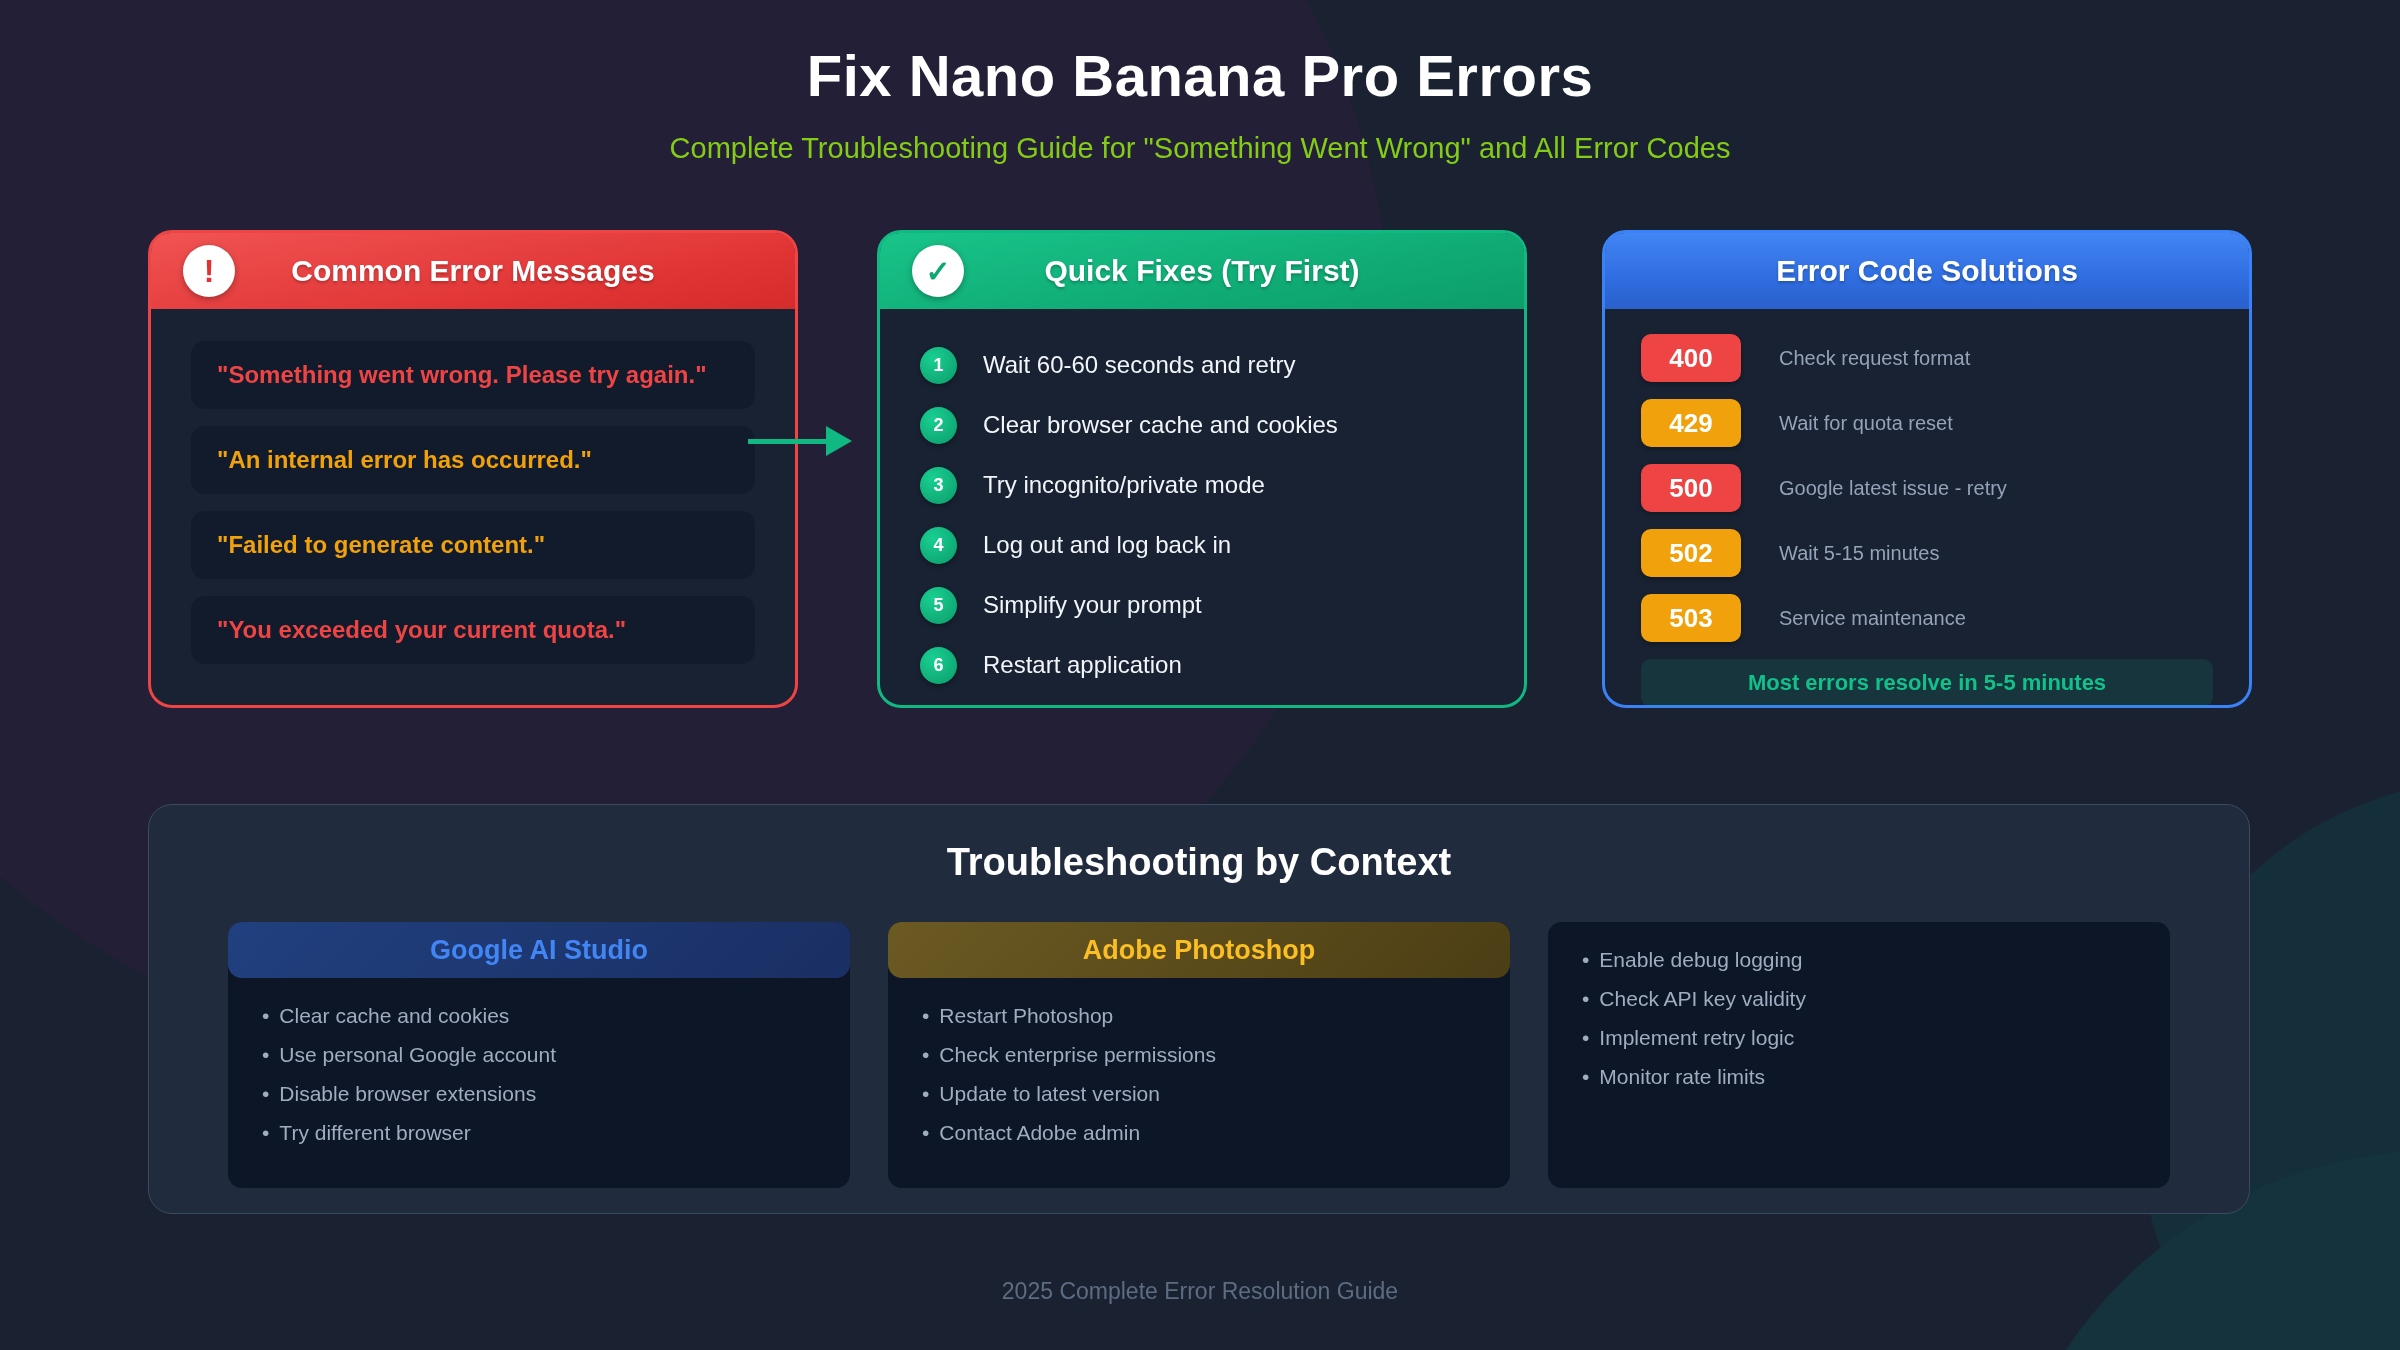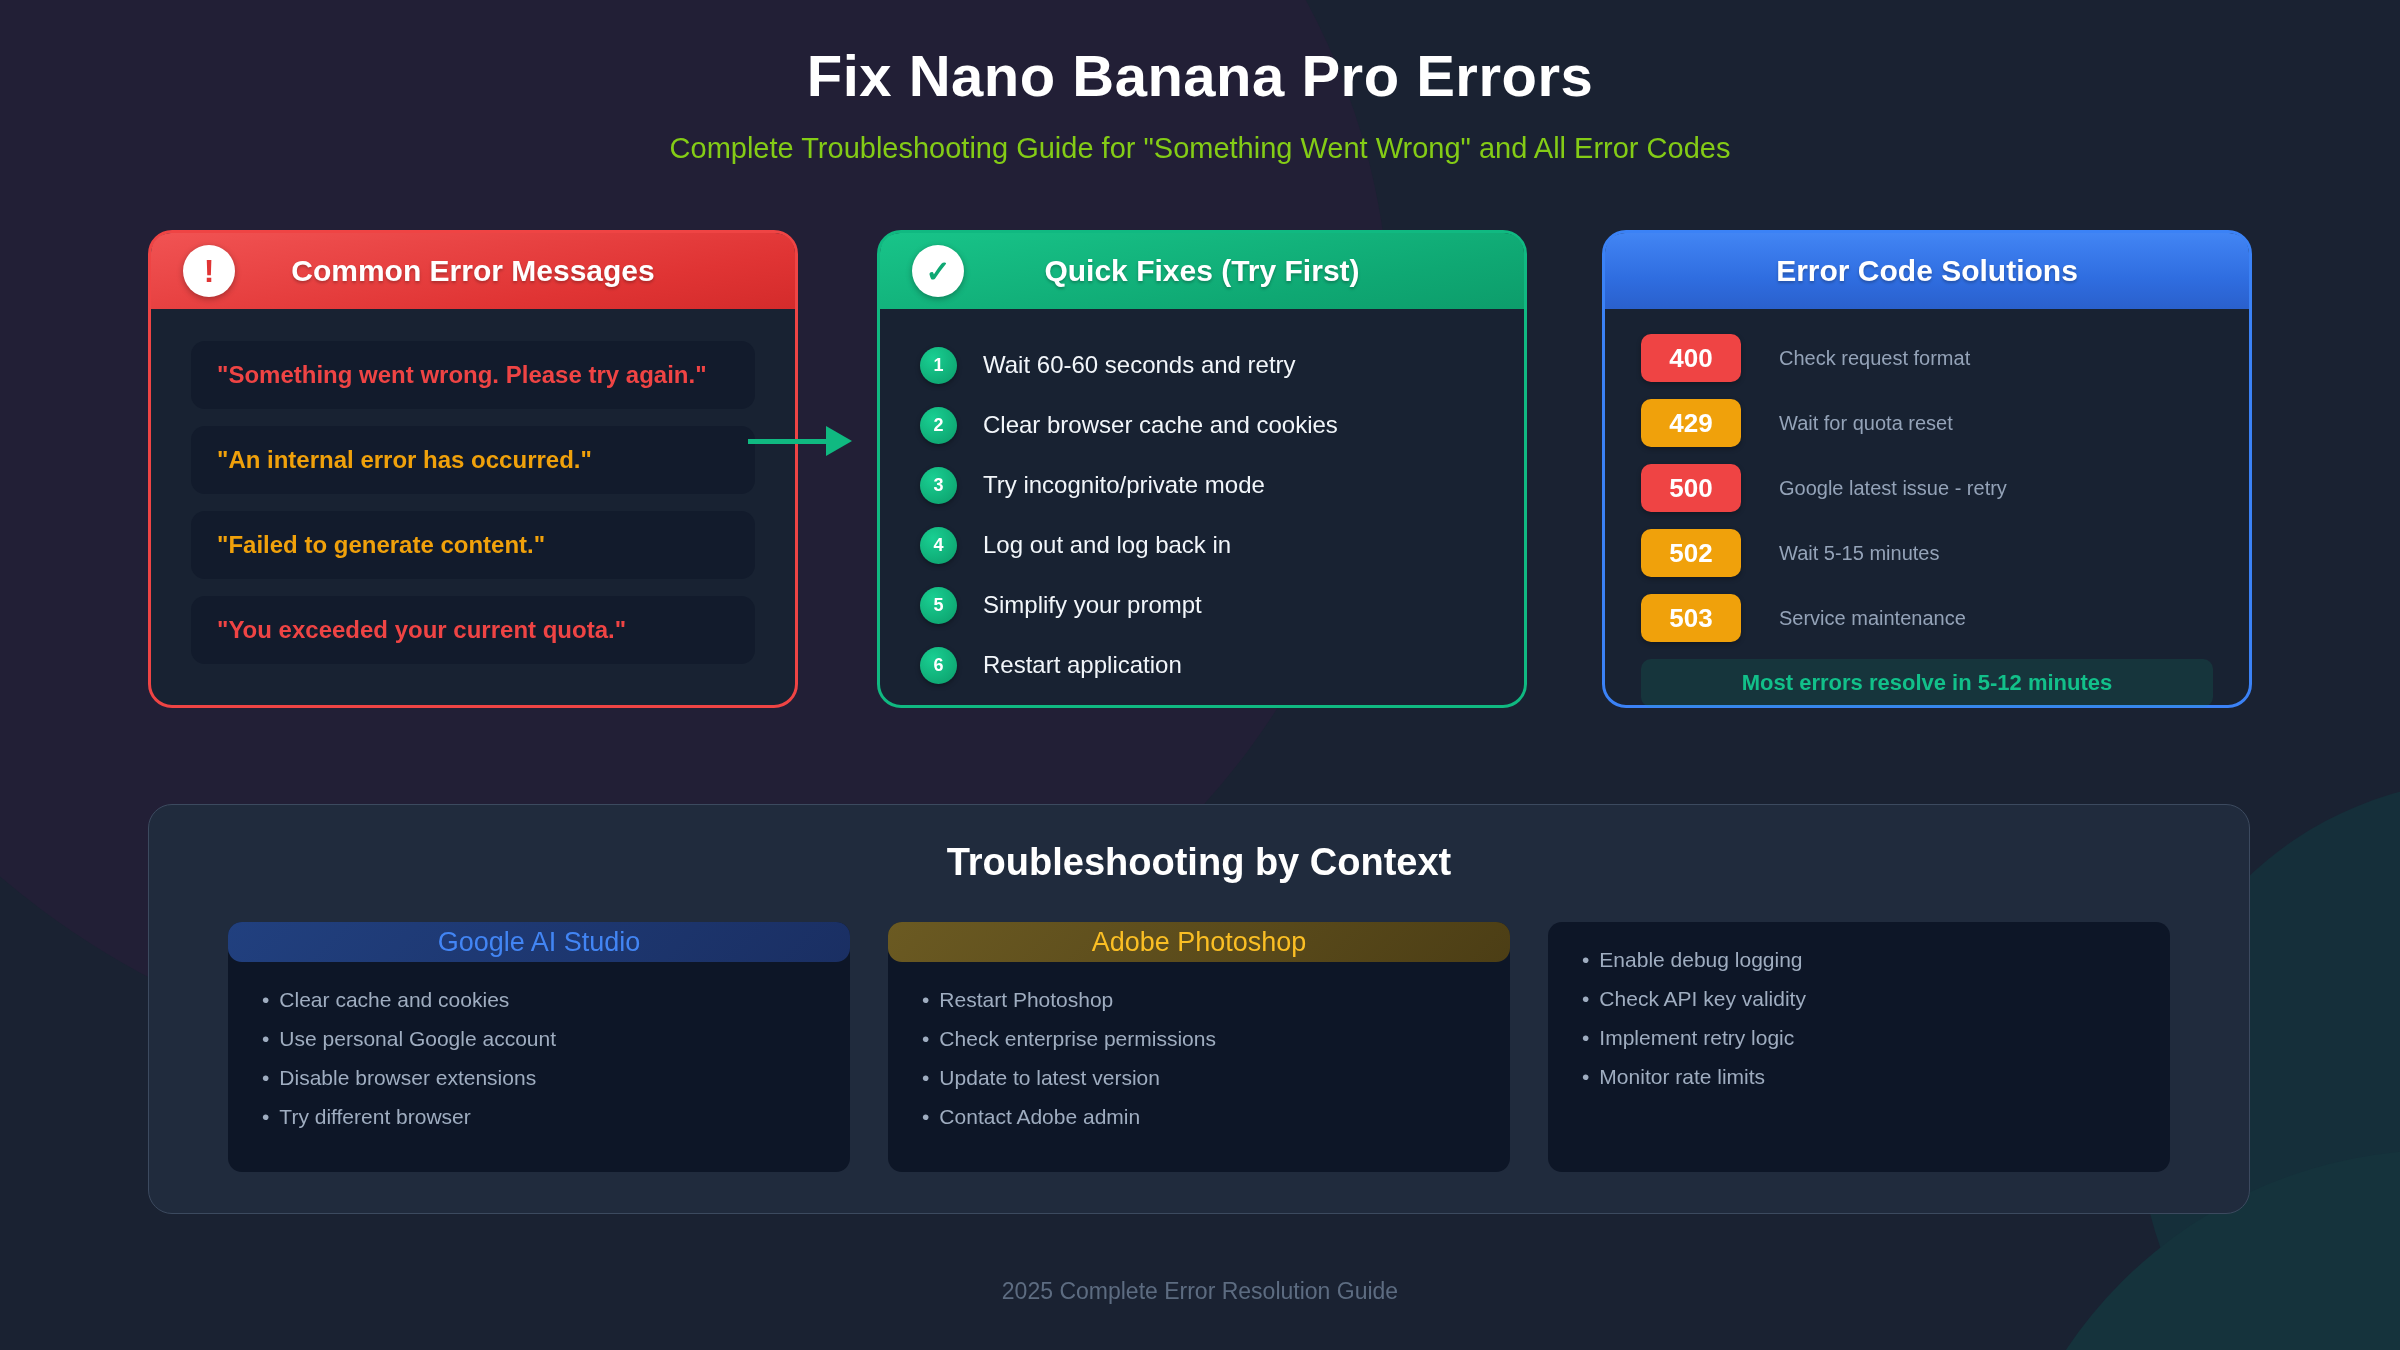--- a/index.html
+++ b/index.html
@@ -104,23 +104,23 @@
     background:#202b3d;border:1px solid #3c4a5f;border-radius:24px;box-sizing:border-box;
   }
   .context-title{
     margin-top:36px;text-align:center;color:#ffffff;font-size:38px;font-weight:bold;
   }
   .context-cards{
     display:flex;justify-content:center;gap:38px;margin-top:38px;padding:0 78px;
   }
   .ctx-card{width:622px;background:#0d1627;border-radius:14px;}
   .ctx-header{
-    height:40px;border-radius:14px;
-    display:flex;align-items:center;justify-content:center;
-    font-size:27px;font-weight:normal;
+    height:56px;border-radius:14px;
+    display:flex;align-items:center;justify-content:center;
+    font-size:27px;font-weight:bold;
   }
   .ctx-hdr-blue{background:linear-gradient(135deg,#21407f 0%,#1a2f63 100%);}
   .ctx-hdr-yellow{background:linear-gradient(135deg,#6b5a22 0%,#4c3e15 100%);}
   .ctx-hdr-green{background:linear-gradient(135deg,#13584a 0%,#0e4238 100%);}
   .ctx-list{padding:26px 34px 28px 34px;}
   .ctx-item{color:#9fadc0;font-size:21px;margin-bottom:15px;display:flex;align-items:baseline;}
   .ctx-item .bullet{margin-right:10px;color:#9fadc0;}
 
   .page-footer{
     position:absolute;left:0;top:1278px;width:100%;text-align:center;
@@ -208,21 +208,21 @@
         <div class="code-label">Google latest issue - retry</div>
       </div>
       <div class="code-row">
         <div class="code-badge" style="background: rgb(240, 161, 11);">502</div>
         <div class="code-label">Wait 5-15 minutes</div>
       </div>
       <div class="code-row">
         <div class="code-badge" style="background: rgb(240, 161, 11);">503</div>
         <div class="code-label">Service maintenance</div>
       </div>
-      <div class="code-note">Most errors resolve in 5-12 minutes</div>
+      <div class="code-note">Most errors resolve in 5-5 minutes</div>
     </div>
   </div>
 
   <div class="context">
     <div class="context-title">Troubleshooting by Context</div>
     <div class="context-cards">
 
       <div class="ctx-card">
         <div class="ctx-header ctx-hdr-blue" style="color: rgb(66, 133, 244);">Google AI Studio</div>
         <div class="ctx-list">

